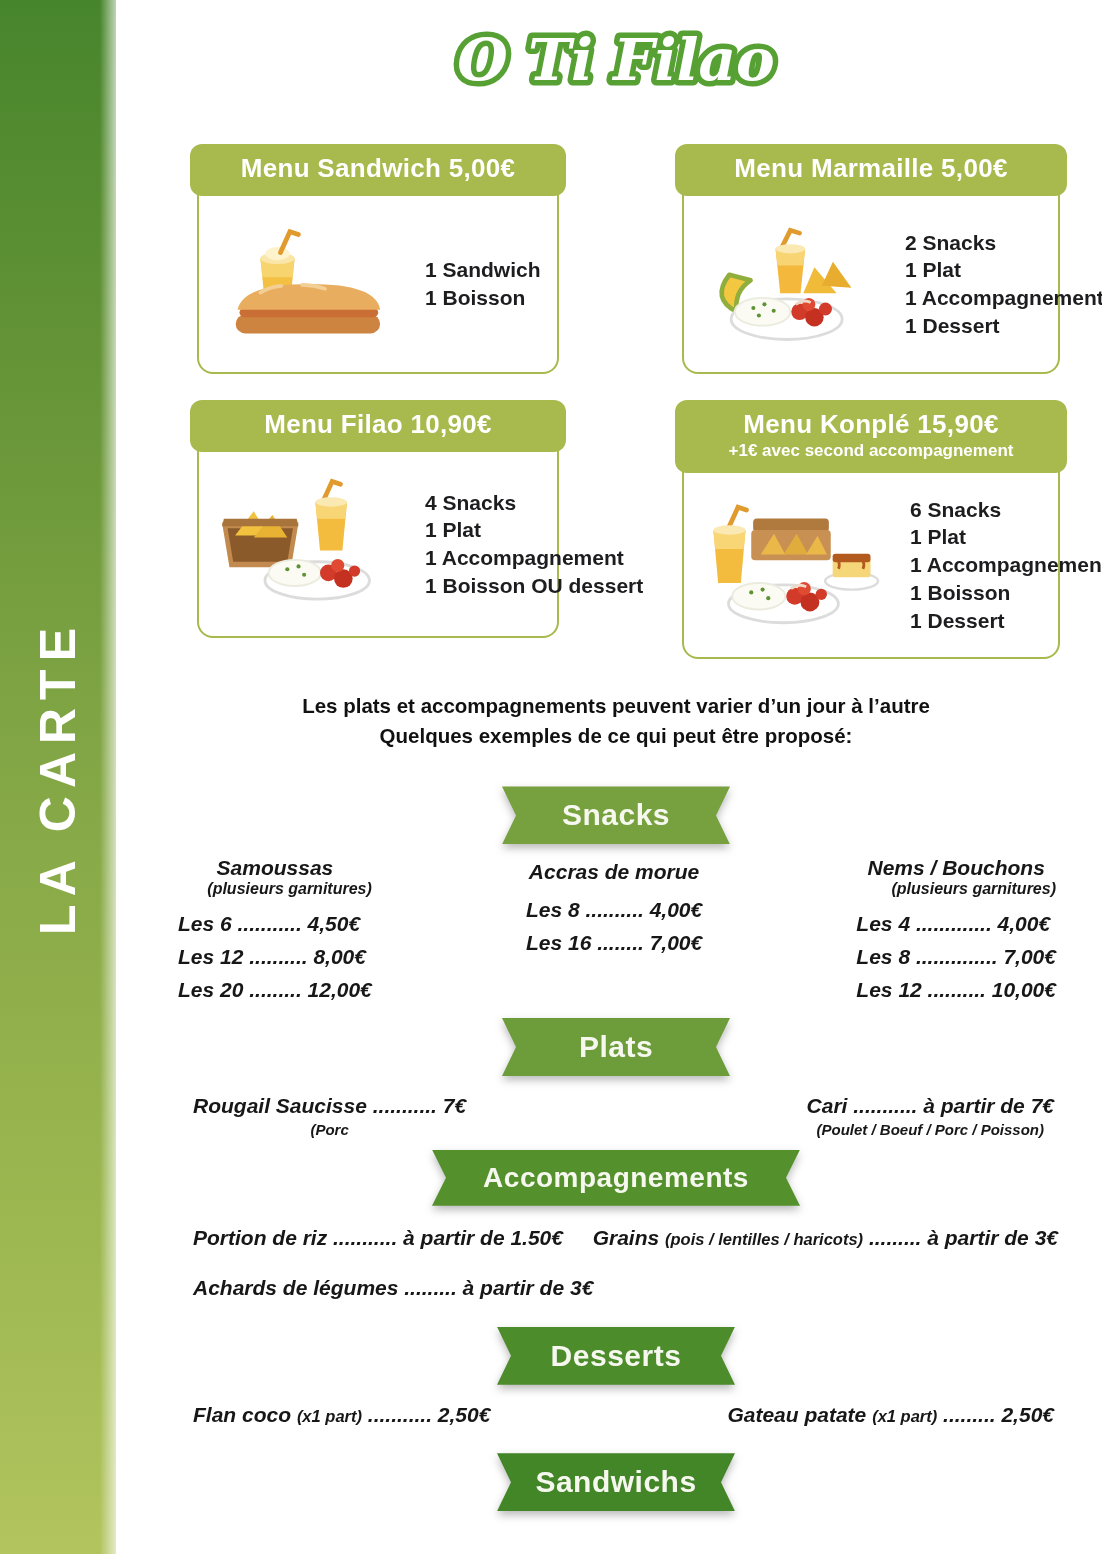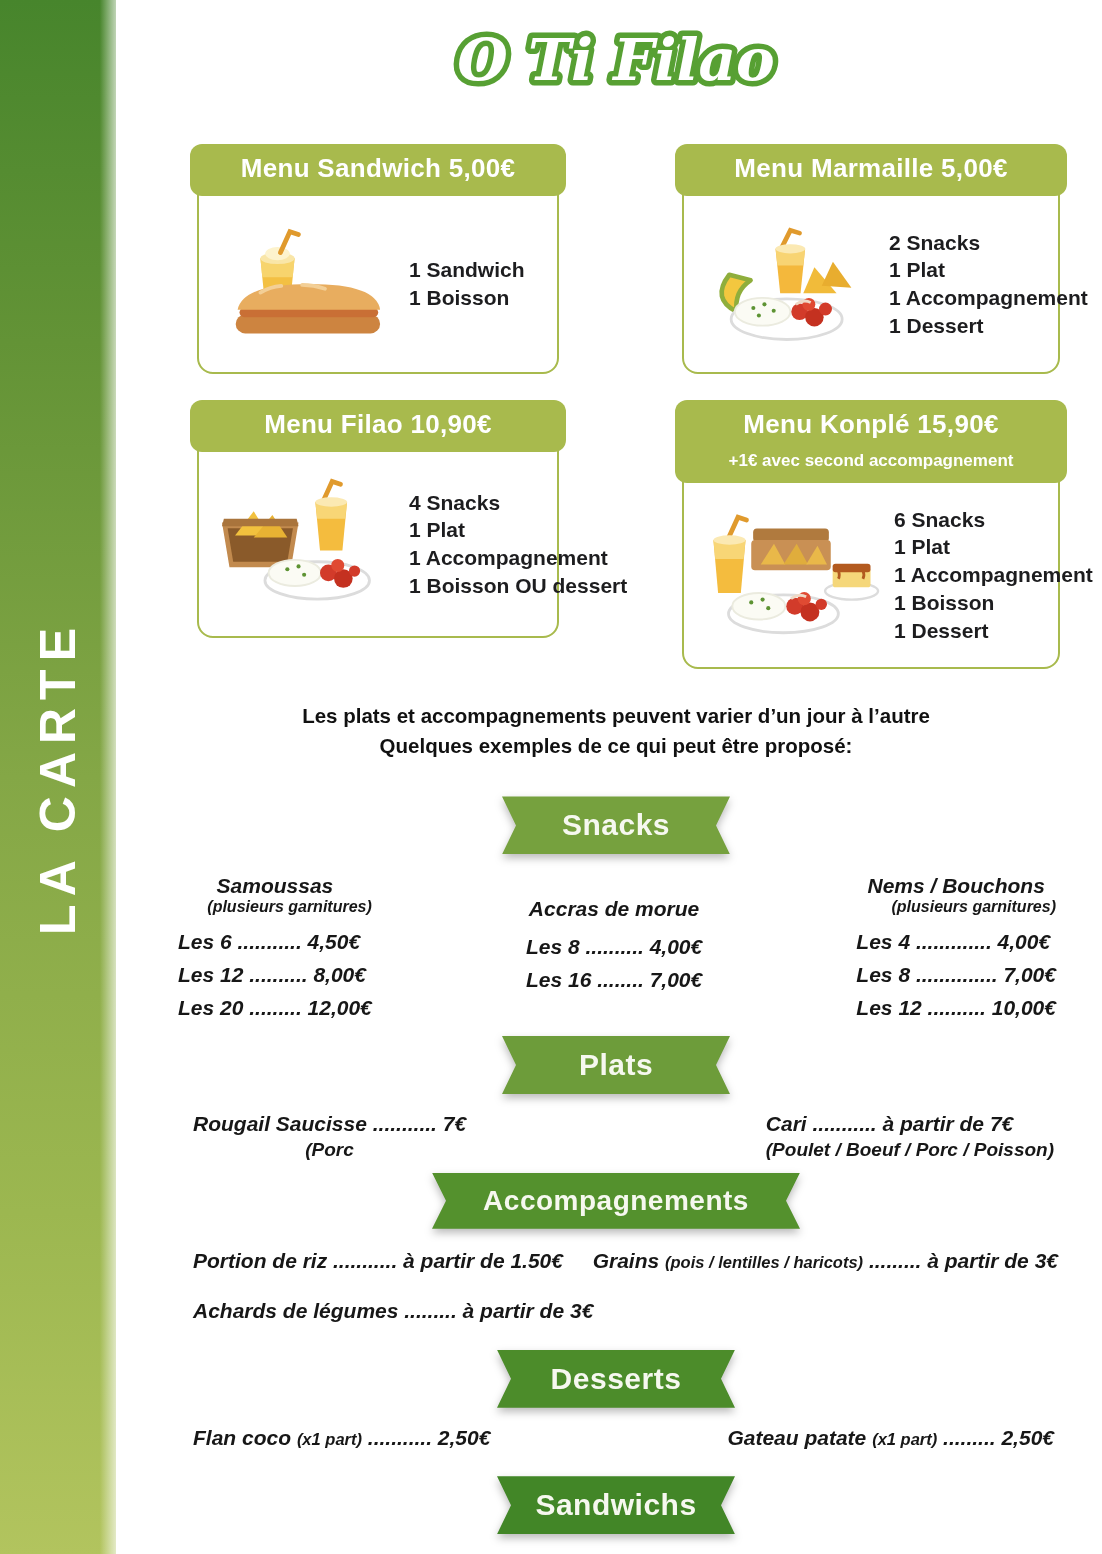--- a/index.html
+++ b/index.html
@@ -33,27 +33,27 @@
     margin:30px 0 0 74px;
     display:grid; grid-template-columns:376px 392px; column-gap:109px; row-gap:26px;
   }
   .card { position:relative; }
   .card-header {
     position:relative; z-index:2;
     background:#a8ba4d; border-radius:12px;
     color:#fff; text-align:center; padding:9px 4px 12px;
   }
   .card-title { font-weight:bold; font-size:26px; letter-spacing:.3px; }
-  .card-subtitle { font-weight:bold; font-size:17px; margin-top:11px; }
+  .card-subtitle { font-weight:bold; font-size:17px; margin-top:1px; }
   .card-body {
     position:relative; z-index:1;
     margin:-10px 7px 0; padding:24px 10px 16px 12px;
     background:#fff; border:2px solid #a8ba4d;
     border-radius:0 0 16px 16px;
-    display:flex; align-items:center; gap:8px;
+    display:flex; align-items:center; gap:24px;
   }
   .card-body.tall { min-height:196px; }
   .card-body.short { min-height:188px; }
   .card-illu { flex:0 0 46%; display:flex; justify-content:center; }
   .card-items { flex:1 1 auto; }
   .card-item { font-weight:bold; font-size:21px; color:#1d1d1f; line-height:1.32; white-space:nowrap; }
 
   
   .notice { margin-top:32px; text-align:center; font-weight:bold; font-size:20.5px; color:#111; line-height:1.45; }
 
@@ -65,32 +65,32 @@
     clip-path:polygon(0 0, 100% 0, calc(100% - 14px) 50%, 100% 100%, 0 100%, 14px 50%);
   }
   .banner.snacks        { background:#76a13e; min-width:228px; }
   .banner.plats         { background:#6d9c3a; min-width:228px; }
   .banner.accomp        { background:#54912d; min-width:368px; font-size:28px; }
   .banner.desserts      { background:#4c8c2a; min-width:238px; }
   .banner.sandwichs     { background:#428627; min-width:238px; }
 
   
   .pi { font-style:italic; font-weight:bold; color:#171717; }
-  .col-head { font-size:21px; text-align:center;margin-top:8px; }
+  .col-head { font-size:21px; text-align:center; }
   .col-note { font-size:16px; text-align:right; }
   .price-row { font-size:21px; line-height:1.55; white-space:nowrap; }
   .price-note { font-size:16.5px; }
 
   .snack-cols { display:flex; margin:12px 60px 0 62px; justify-content:space-between; }
   .snack-col { text-align:left; }
   .snack-col .rows { margin-top:10px; }
-  .snack-col.mid .col-head { margin-top:31px;text-align:center; }
+  .snack-col.mid .col-head { margin-top:4px;text-align:center; }
 
   .two-col { display:flex; justify-content:space-between; margin:14px 62px 0 77px; }
-  .plat-note { text-align:center; font-size:19px; margin-top:-2px; }
+  .plat-note { text-align:center; font-size:15px; margin-top:-2px; }
 
   .accomp-rows { margin:16px 58px 0 77px; }
   .accomp-row2 { margin-top:18px; }
 
   .gap-cards-to-snacks { margin-top:36px; }
   .gap-to-plats   { margin-top:12px; }
   .gap-to-accomp  { margin-top:12px; }
   .gap-to-desserts{ margin-top:22px; }
   .gap-to-sandw   { margin-top:22px; }
 </style>

